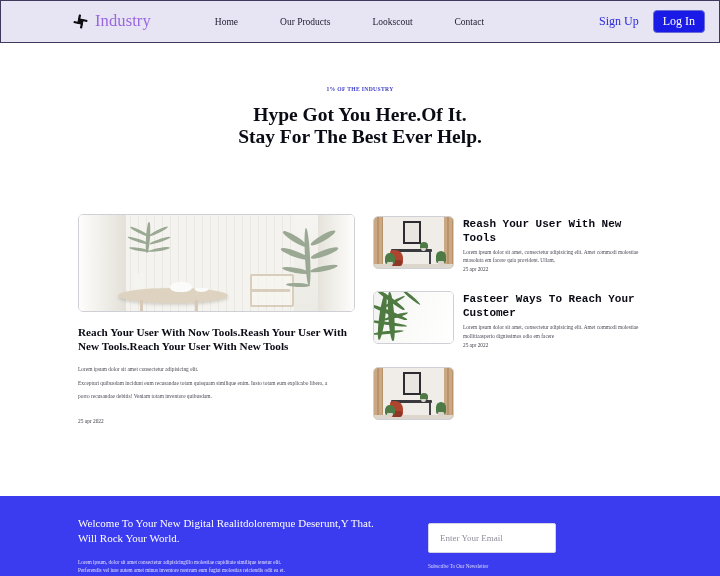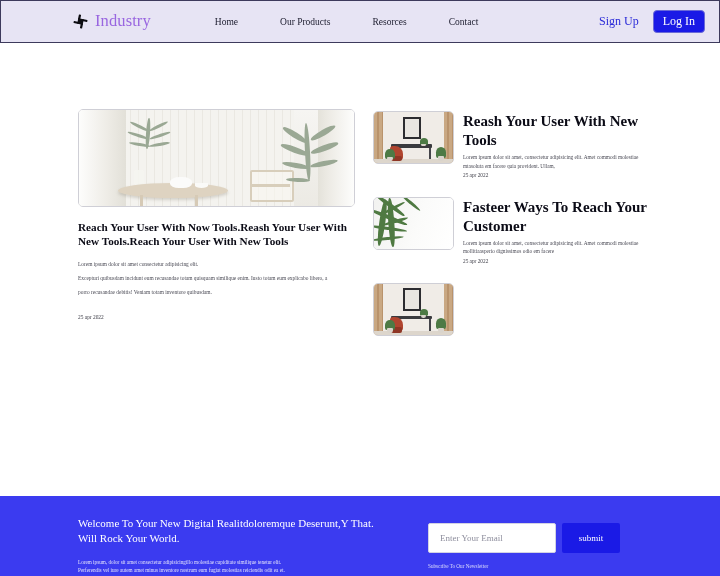--- a/index.html
+++ b/index.html
@@ -181,25 +181,25 @@
     flex: 0 0 auto;
     border-radius: 5px;
     border: 1px solid #cfcfd6;
     overflow: hidden;
     position: relative;
   }
 
   .card-text { flex: 1 1 auto; padding-top: 1px; }
 
   .card-title {
-    font-size: 15px;
+    font-size: 11px;
     font-weight: bold;
     line-height: 1.28;
     color: #0b0b16;
-    font-family: Liberation Serif, serif;
+    font-family: Liberation Mono, monospace;
   }
 
   .card-body {
     margin-top: 3px;
     font-size: 5.3px;
     line-height: 1.55;
     color: #4a4a55;
     font-family: "Liberation Serif", serif;
   }
 
@@ -412,30 +412,37 @@
             <rect x="4.7" y="4.7" width="5.6" height="5.6" rx="0.6" transform="rotate(12 7.5 7.5)"></rect>
           </g>
         </svg>
       </span>
       <span class="brand-name">Industry</span>
     </div>
 
     <nav class="nav">
       <a class="nav-link" href="#">Home</a>
       <a class="nav-link" href="#">Our Products</a>
-      <a class="nav-link" href="#">Resorces</a>
+      <a class="nav-link" href="#">Lookscout</a>
       <a class="nav-link" href="#">Contact</a>
     </nav>
 
     <div class="header-actions">
       <a class="signup-link" href="#">Sign Up</a>
       <button class="login-btn">Log In</button>
     </div>
   </div>
 
+  <div class="hero">
+    <div class="hero-eyebrow">1% OF THE INDUSTRY</div>
+    <h1 class="hero-title">
+      <span>Hype Got You Here.Of It.</span><br>
+      <span>Stay For The Best Ever Help.</span>
+    </h1>
+  </div>
 
   <div class="content">
 
     <div class="feature">
       <div class="feature-image">
         <div class="scene scene-interior">
           <div class="wall"></div>
           <div class="curtain-l"></div>
           <div class="curtain-r"></div>
           <div class="palm-a">
@@ -559,20 +566,19 @@
       </div>
       <div class="footer-body">
         <p>Lorem ipsum, dolor sit amet consectetur adipisicingillo molestiae cupiditate similique tenetur elit.</p>
         <p>Perferendis vel iure autem amet minus inventore nostrum eum fugiat molestias reiciendis odit ea et.</p>
       </div>
     </div>
 
     <div class="footer-right">
       <div class="subscribe-row">
         <input class="email-input" type="text" placeholder="Enter Your Email" style="">
-        <button class="submit-btn">submit</button>
       </div>
       <div class="newsletter-note">Subscribe To Our Newsletter</div>
     </div>
 
   </div>
 
 </div>
 
 </body></html>

